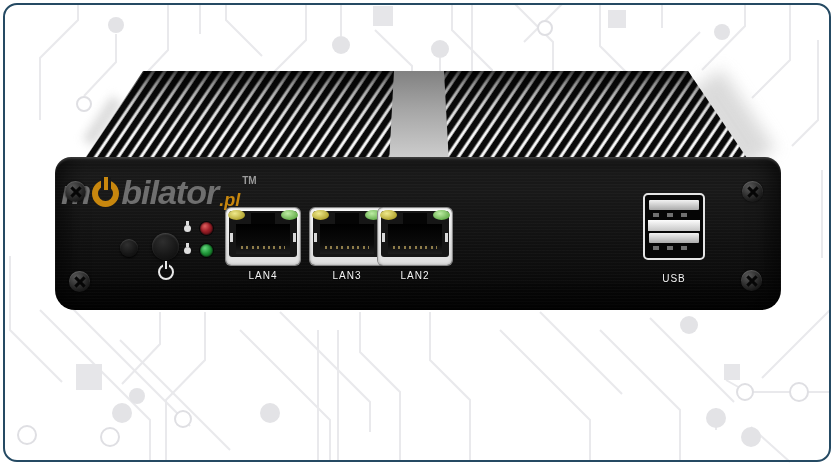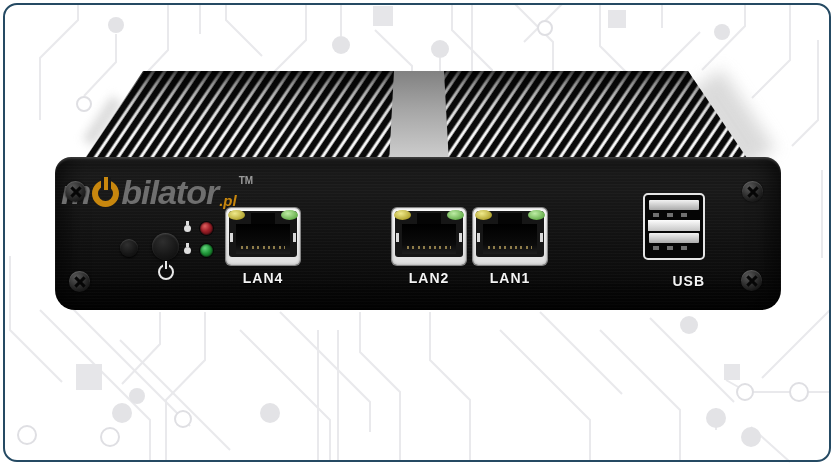--- a/index.html
+++ b/index.html
@@ -36,21 +36,21 @@
     box-shadow:inset 0 2px 2px rgba(255,255,255,.14),inset 10px 0 22px rgba(0,0,0,.55),inset -10px 0 22px rgba(0,0,0,.55);}
 
   
   .logo{position:absolute;left:6px;top:16px;height:40px;white-space:nowrap;
         font-style:italic;font-weight:bold;font-size:34px;letter-spacing:-1px;color:#6f6f6f;}
   .logo .lg-txt{vertical-align:baseline;}
   .pwr-o{display:inline-block;width:15px;height:15px;border:6px solid #c8870e;border-radius:50%;
          position:relative;margin:0 2px;transform:translateY(3px);}
   .pwr-o::before{content:"";position:absolute;left:50%;top:-9px;transform:translateX(-50%);
          width:4px;height:13px;background:#c8870e;border-left:3px solid #171717;border-right:3px solid #171717;}
-  .lg-dom{font-size:15px;color:#c8870e;letter-spacing:0;position:relative;top:2px;margin-left:1px;}
+  .lg-dom{font-size:18px;color:#c8870e;letter-spacing:0;position:relative;top:2px;margin-left:1px;}
   .lg-tm{font-size:10px;font-style:normal;color:#9a9a9a;position:relative;top:-20px;margin-left:2px;letter-spacing:0;}
 
   
   .screw{position:absolute;width:21px;height:21px;border-radius:50%;
     background:radial-gradient(circle at 35% 30%,#585858,#262626 55%,#0b0b0b 92%);
     box-shadow:inset 0 1px 1px rgba(255,255,255,.18),0 0 2px #000;}
   .screw::before,.screw::after{content:"";position:absolute;left:50%;top:50%;width:13px;height:3px;background:#060606;}
   .screw::before{transform:translate(-50%,-50%) rotate(45deg);}
   .screw::after{transform:translate(-50%,-50%) rotate(-45deg);}
   .screw-tl{left:10px;top:24px;} .screw-bl{left:14px;top:114px;}
@@ -68,41 +68,41 @@
     width:2px;height:8px;background:#e9e9e9;border-left:2px solid #111;border-right:2px solid #111;}
   .bulb{position:absolute;width:7px;height:7px;border-radius:50%;background:#dedede;}
   .bulb::before{content:"";position:absolute;top:-4px;left:2px;width:3px;height:4px;background:#dedede;}
   .bulb-1{left:129px;top:68px;} .bulb-2{left:129px;top:90px;}
   .led{position:absolute;width:13px;height:13px;border-radius:50%;box-shadow:inset 0 0 2px #000,0 0 0 1px rgba(0,0,0,.65);}
   .led-red{left:145px;top:65px;background:radial-gradient(circle at 38% 32%,#e06060 0%,#a02028 42%,#5c0e16 82%,#3f080e 100%);}
   .led-grn{left:145px;top:87px;background:radial-gradient(circle at 38% 32%,#64d97e 0%,#1f9638 46%,#0b5218 86%);}
 
   
   .port{position:absolute;top:51px;text-align:center;}
-  .plabel{margin-top:5px;font-size:14px;font-weight:bold;color:#f4f4f4;letter-spacing:1px;text-shadow:0 1px 1px #000;}
+  .plabel{margin-top:5px;font-size:10px;font-weight:normal;color:#f4f4f4;letter-spacing:1px;text-shadow:0 1px 1px #000;}
   .rj45{position:relative;width:74px;height:57px;border-radius:5px;
     background:linear-gradient(180deg,#ffffff,#dedede);
     box-shadow:0 0 0 1px #858585,inset 0 0 3px rgba(0,0,0,.3);}
   .rj-cav{position:absolute;left:3px;right:3px;top:3px;bottom:8px;background:#161616;border-radius:3px;}
   .rj-ledy{position:absolute;left:2px;top:2px;width:17px;height:10px;border-radius:50%;
     background:radial-gradient(ellipse at 40% 35%,#efe98c,#b0a22c 75%);}
   .rj-ledg{position:absolute;right:2px;top:2px;width:17px;height:10px;border-radius:50%;
     background:radial-gradient(ellipse at 40% 35%,#bdeca4,#62ab48 75%);}
   .rj-tab{position:absolute;left:22px;right:22px;top:2px;height:12px;background:#050505;}
   .rj-body{position:absolute;left:7px;right:7px;top:13px;bottom:3px;
     background:linear-gradient(180deg,#000 0%,#0b0b0b 68%,#1e1e1e 100%);}
   .rj-nl{position:absolute;left:1px;top:22px;width:3px;height:9px;background:#d9d9d9;}
   .rj-nr{position:absolute;right:1px;top:22px;width:3px;height:9px;background:#d9d9d9;}
   .rj-pins{position:absolute;left:12px;right:12px;bottom:8px;height:3px;
     background:repeating-linear-gradient(90deg,#8d7b49 0 2px,rgba(0,0,0,0) 2px 5.4px);}
-  .p0{left:171px;} .p1{left:255px;} .p2{left:337px;} .p3{left:418px;} .p4{left:498px;}
+  .p0{left:171px;} .p1{left:255px;} .p2{left:323px;} .p3{left:418px;} .p4{left:498px;}
   .p4 .rj45{width:68px;}
 
   
-  .port-usb{left:588px;top:36px;text-align:right;}
+  .port-usb{left:588px;top:36px;}
   .usb-outer{position:relative;width:58px;height:63px;border:2px solid #e4e4e4;border-radius:5px;background:#050505;}
   .usb-slot{position:absolute;left:4px;right:4px;height:10px;border-radius:1px;
     background:linear-gradient(180deg,#f2f2f2,#ababab);}
   .usb-slot.up{top:5px;} .usb-slot.dn{top:38px;}
   .usb-pins{position:absolute;left:8px;right:8px;height:4px;
     background:repeating-linear-gradient(90deg,#6f6f6f 0 6px,rgba(0,0,0,0) 6px 14px);}
   .usb-pins.up{top:18px;} .usb-pins.dn{top:51px;}
   .usb-mid{position:absolute;left:3px;right:3px;top:25px;height:11px;
     background:linear-gradient(180deg,#fdfdfd,#c6c6c6);}
   .port-usb .plabel{margin-top:13px;}
@@ -222,50 +222,50 @@
           <div class="rj-nl"></div>
           <div class="rj-nr"></div>
           <div class="rj-pins"></div>
         </div>
         <div class="rj-ledy"></div>
         <div class="rj-ledg"></div>
       </div>
       <div class="plabel">LAN4</div>
     </div>
 
+    <div class="port p1">
+      <div class="rj45">
+        <div class="rj-cav">
+          <div class="rj-tab"></div>
+          <div class="rj-body"></div>
+          <div class="rj-nl"></div>
+          <div class="rj-nr"></div>
+          <div class="rj-pins"></div>
+        </div>
+        <div class="rj-ledy"></div>
+        <div class="rj-ledg"></div>
+      </div>
+      <div class="plabel">LAN3</div>
+    </div>
 
     <div class="port p2">
       <div class="rj45">
         <div class="rj-cav">
           <div class="rj-tab"></div>
           <div class="rj-body"></div>
           <div class="rj-nl"></div>
           <div class="rj-nr"></div>
           <div class="rj-pins"></div>
         </div>
         <div class="rj-ledy"></div>
         <div class="rj-ledg"></div>
       </div>
       <div class="plabel">LAN2</div>
     </div>
 
-    <div class="port p3">
-      <div class="rj45">
-        <div class="rj-cav">
-          <div class="rj-tab"></div>
-          <div class="rj-body"></div>
-          <div class="rj-nl"></div>
-          <div class="rj-nr"></div>
-          <div class="rj-pins"></div>
-        </div>
-        <div class="rj-ledy"></div>
-        <div class="rj-ledg"></div>
-      </div>
-      <div class="plabel">LAN1</div>
-    </div>
 
 
     <div class="port port-usb">
       <div class="usb-outer">
         <div class="usb-slot up"></div>
         <div class="usb-pins up"></div>
         <div class="usb-mid"></div>
         <div class="usb-slot dn"></div>
         <div class="usb-pins dn"></div>
       </div>

